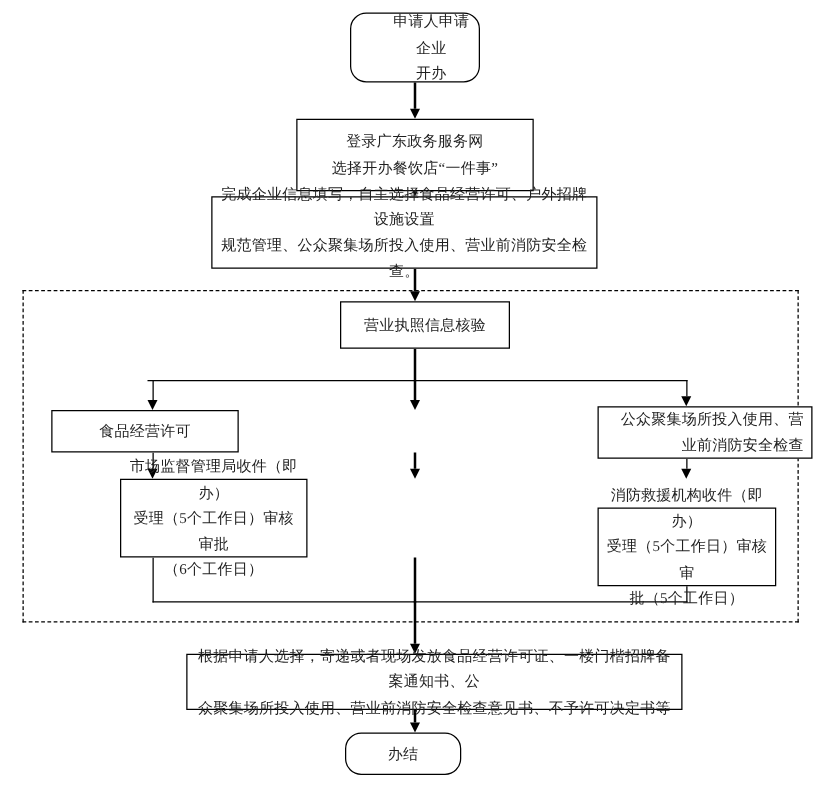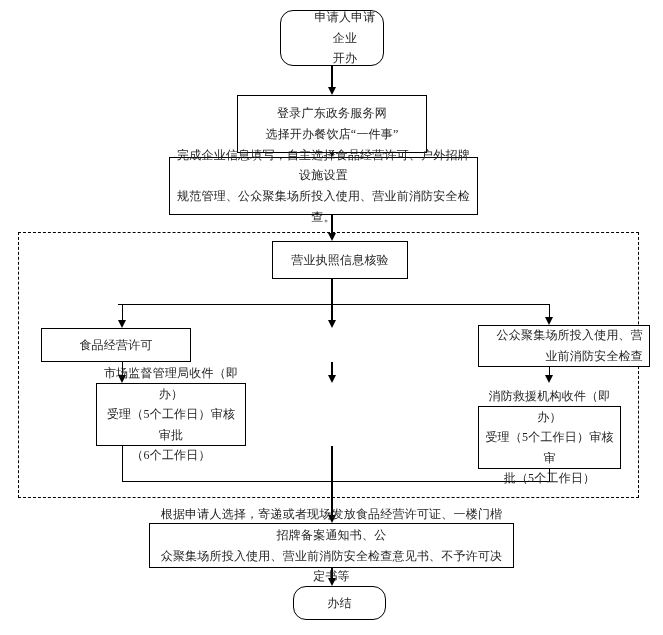--- a/index.html
+++ b/index.html
@@ -53,22 +53,22 @@
   #n-verify     { left: 272px; top: 241px; width: 136px; height: 38px; }
 
   #n-col1-head  { left: 41px;  top: 328px; width: 150px; height: 34px; }
   #n-col2-head  { left: 258px; top: 328px; width: 143px; height: 34px; }
   #n-col3-head  { left: 478px; top: 325px; width: 172px; height: 42px; text-align: right; }
 
   #n-col1-body  { left: 48px;  top: 383px; width: 150px; height: 63px; margin-left: 48px; }
   #n-col2-body  { left: 258px; top: 383px; width: 143px; height: 63px; }
   #n-col3-body  { left: 478px; top: 366px; width: 143px; height: 63px; margin-top: 40px; }
 
-  #n-deliver    { left: 149px; top: 523px; width: 365px; height: 45px; }
-  #n-end        { left: 293px; top: 586px; width: 93px; height: 34px; }
+  #n-deliver    { left: 149px; top: 523px; width: 397px; height: 45px; }
+  #n-end        { left: 276px; top: 586px; width: 93px; height: 34px; }
 
   
   #dashed-region {
     position: absolute;
     left: 18px;
     top: 232px;
     width: 621px;
     height: 266px;
     box-sizing: border-box;
     border: 1.3px dashed #000000;

